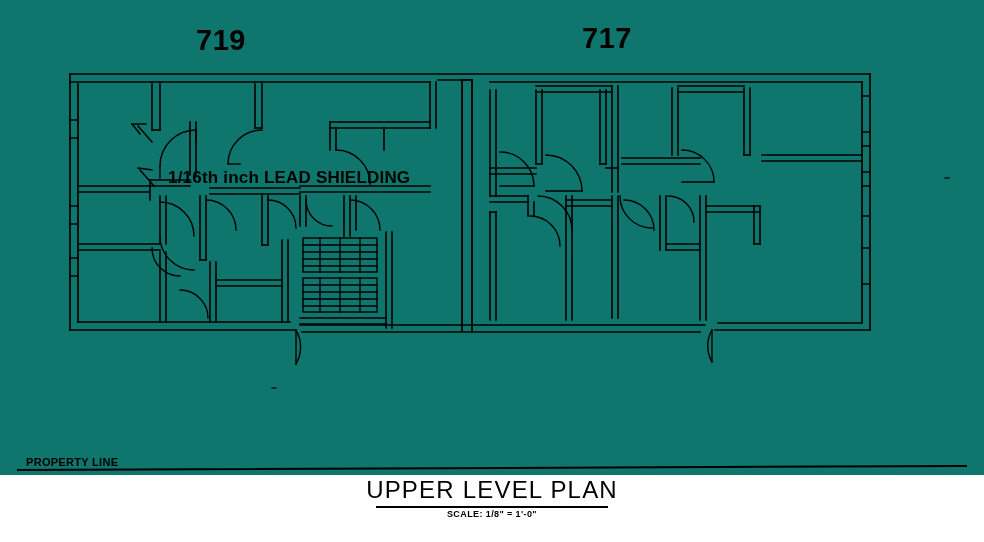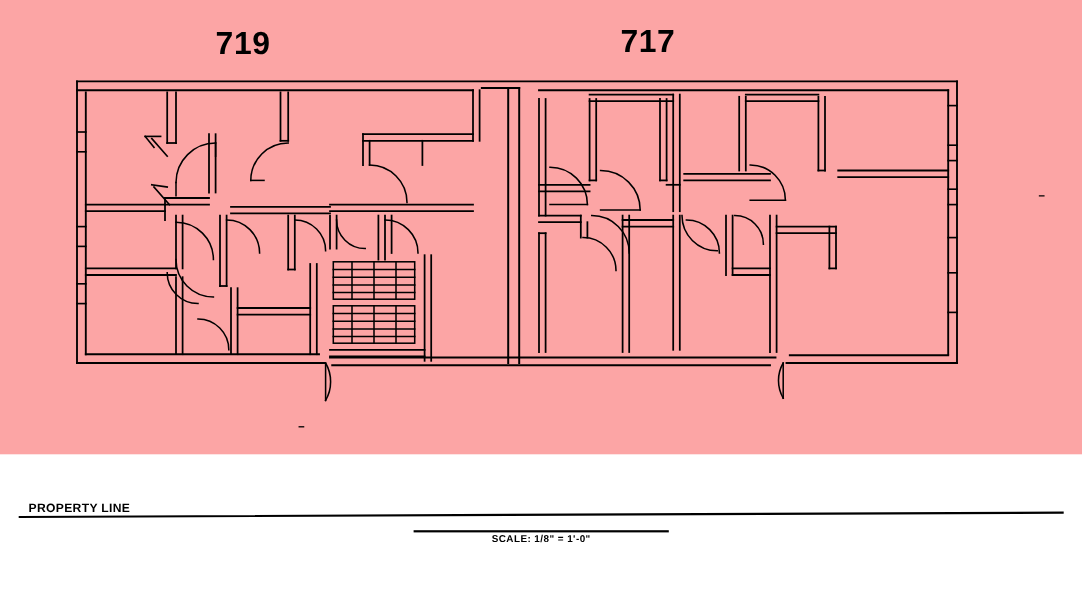--- a/index.html
+++ b/index.html
@@ -13,41 +13,41 @@
     height: 542px;
     overflow: hidden;
     font-family: "Liberation Sans", sans-serif;
     color: #000000;
     position: relative;
   }
   #sheet {
     position: absolute;
     left: 0; top: 0;
     width: 984px;
-    height: 413px;
-    background: #fca5a5;
+    height: 475px;
+    background: #0f766e;
   }
   #plan-svg {
     position: absolute;
     left: 0; top: 0;
     width: 984px;
     height: 542px;
     display: block;
   }
   .unit-number {
     position: absolute;
     font-family: "Liberation Sans", sans-serif;
     font-weight: bold;
     font-size: 29px;
     letter-spacing: 0.5px;
     color: #000;
     white-space: nowrap;
   }
   #unit-719 { left: 196px; top: 24px; }
-  #unit-717 { left: 564px; top: 22px; }
+  #unit-717 { left: 582px; top: 22px; }
 
   .lead-note {
     position: absolute;
     left: 168px;
     top: 168px;
     font-family: "Liberation Sans", sans-serif;
     font-weight: bold;
     font-size: 17px;
     letter-spacing: 0.2px;
     white-space: nowrap;
@@ -389,21 +389,23 @@
         <path d="M18 470 L966 466"></path>
       </g>
 
     </g>
   </svg>
 
   <div class="unit-number" id="unit-719">719</div>
 
   <div class="unit-number" id="unit-717">717</div>
 
+  <div class="lead-note">1/16th inch  LEAD SHIELDING</div>
 
   <div class="property-line-label">PROPERTY LINE</div>
 
   <div id="title-block">
+    <div class="plan-title">UPPER LEVEL PLAN</div>
     <div class="title-rule"></div>
     <span class="plan-scale">SCALE:  1/8" = 1'-0"</span>
   </div>
 
 </div>
 
 </body></html>

